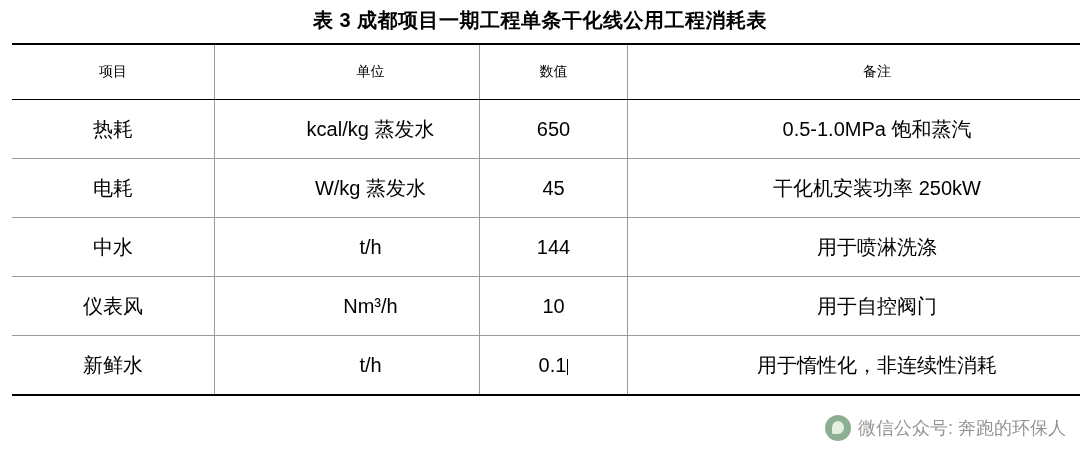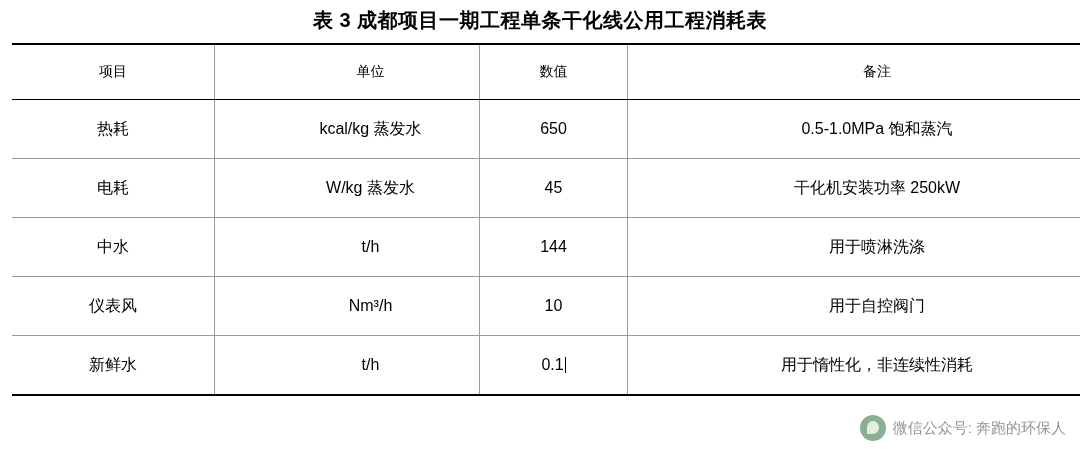--- a/index.html
+++ b/index.html
@@ -33,21 +33,21 @@
     border-collapse: collapse;
     width: 1056px;
     margin: 0 12px;
     table-layout: fixed;
   }
   table.consumption td {
     border: none;
     border-bottom: 1px solid #9a9a9a;
     text-align: center;
     vertical-align: middle;
-    font-size: 16px;
+    font-size: 20px;
     height: 56px;
     font-family: "Liberation Sans", "DejaVu Sans", sans-serif;
   }
   table.consumption tr:first-child td {
     border-top: 2.5px solid #000000;
   }
   table.consumption tr.header-row td {
     border-bottom: 1.6px solid #000000;
     font-size: 14px;
     height: 52px;
@@ -98,21 +98,21 @@
     content: "";
     position: absolute;
     left: 7px;
     top: 6px;
     width: 12px;
     height: 13px;
     background: #cfe3c8;
     border-radius: 50% 50% 50% 10%;
   }
   .wm-text {
-    font-size: 15px;
+    font-size: 18px;
     color: #3a3a3a;
     font-family: "Liberation Sans", "DejaVu Sans", sans-serif;
     white-space: nowrap;
   }
 </style>
 </head>
 <body>
 
 <div class="doc">
 

